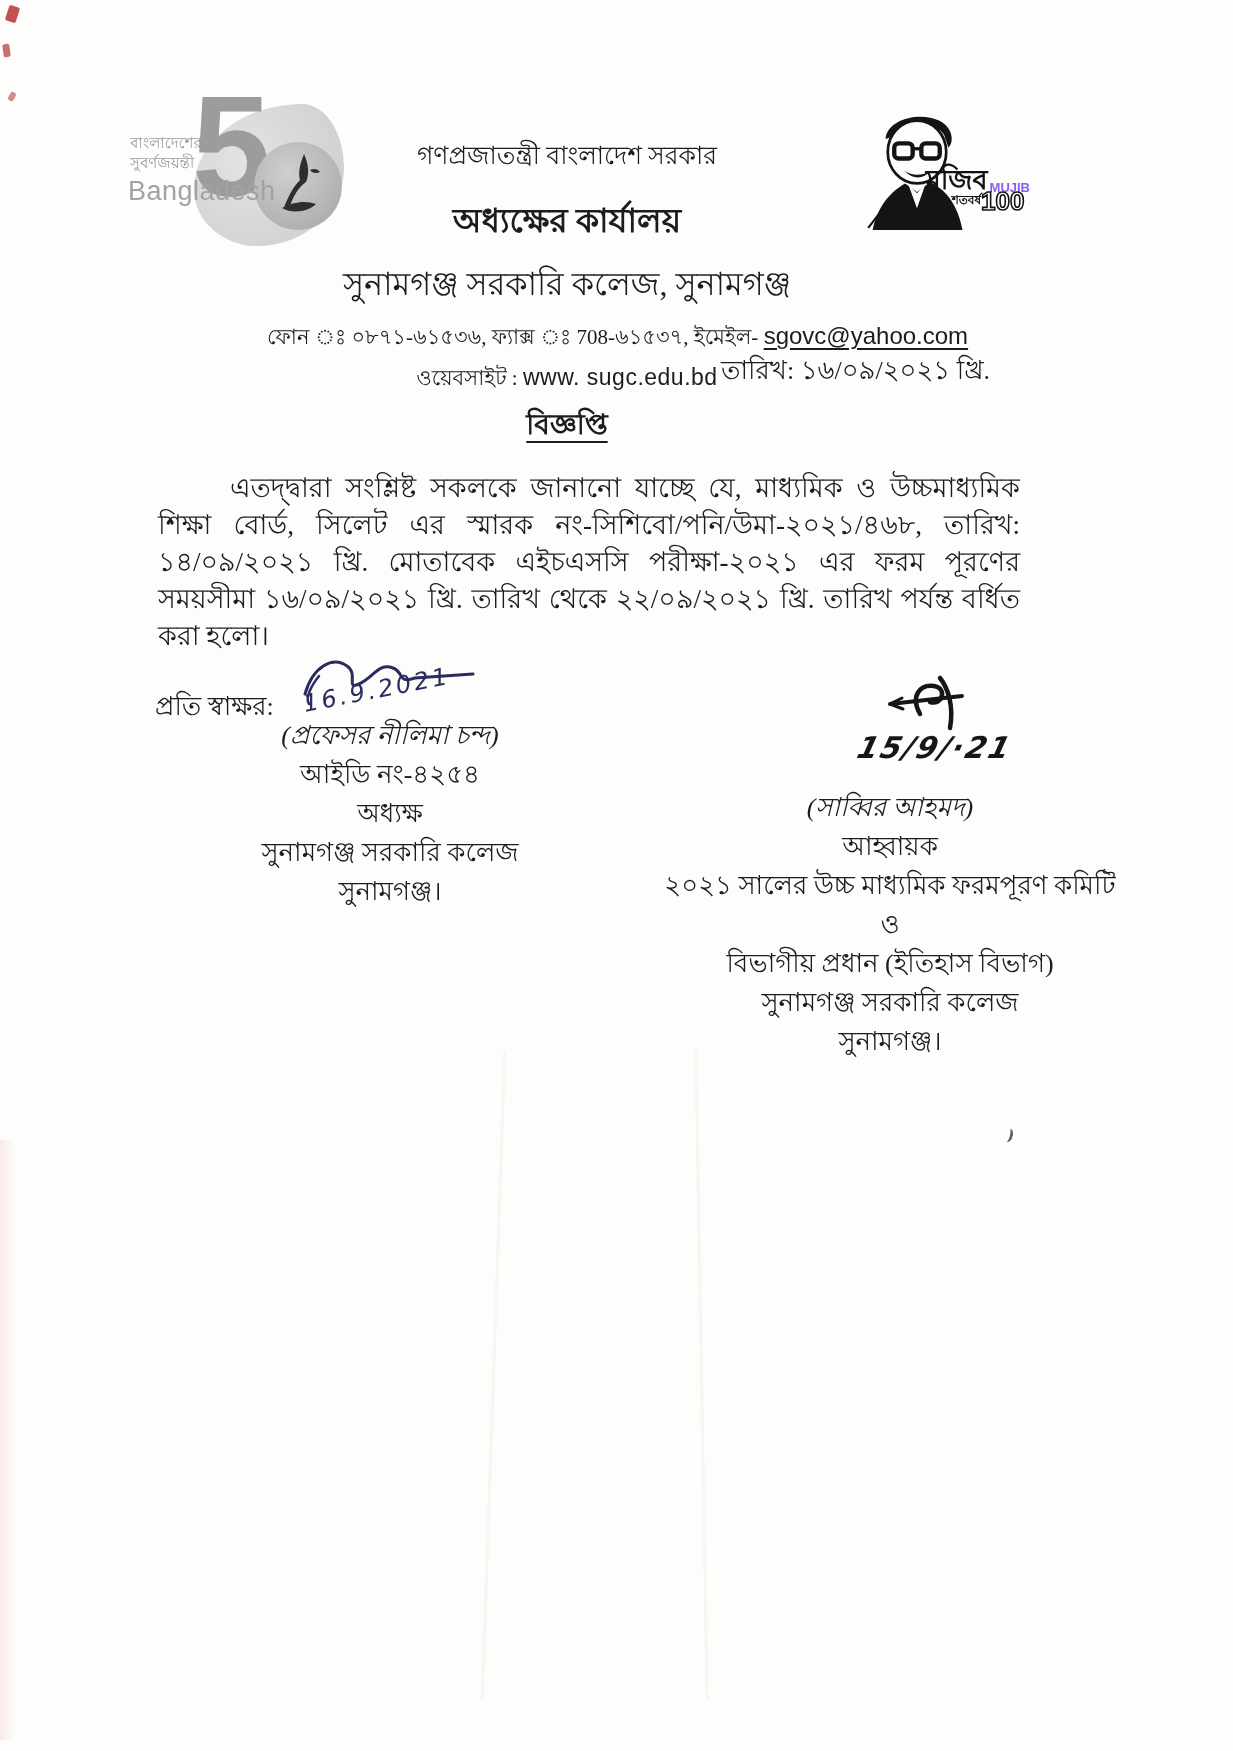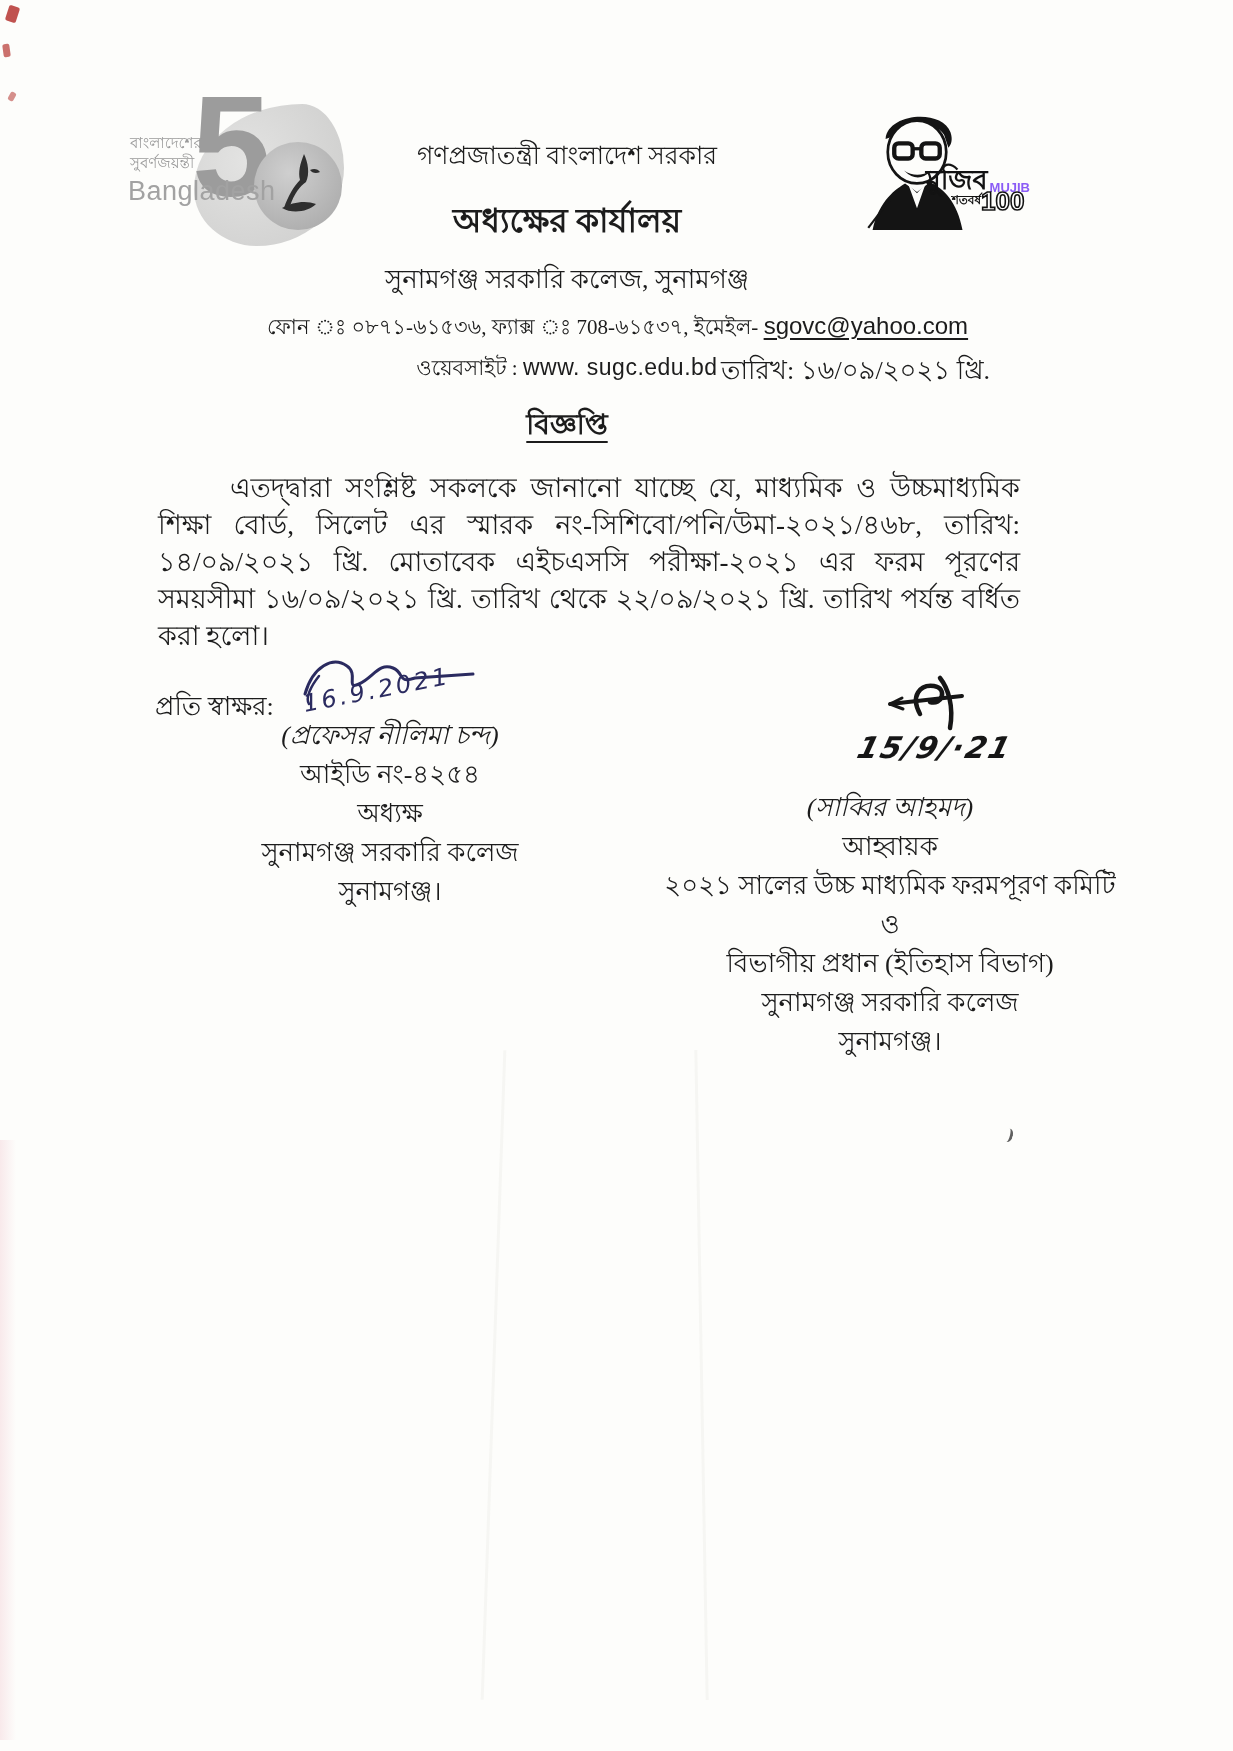--- a/index.html
+++ b/index.html
@@ -50,21 +50,21 @@
   .logo-right .en-name{font-family:"Liberation Sans",sans-serif;font-weight:bold;font-size:13px;color:#8b5cf6;}
   .logo-right .row2{display:flex;align-items:flex-start;margin-left:26px;}
   .logo-right .bn-year{font-size:12px;font-weight:bold;color:#121212;}
   .logo-right .en-year{font-family:"Liberation Sans",sans-serif;font-weight:bold;font-size:26px;
     color:#fff;-webkit-text-stroke:1.6px #121212;margin-top:-6px;}
 
   
   .header-center{position:absolute;left:267px;top:136px;width:600px;text-align:center;}
   .h-gov{font-size:25px;}
   .h-office{font-size:33px;font-weight:bold;margin-top:16px;}
-  .h-college{font-size:26px;margin-top:8px;}
+  .h-college{font-size:32px;margin-top:8px;}
   .h-contact{font-size:21px;margin-top:8px;white-space:nowrap;}
   .h-contact .email{font-family:"Liberation Sans",sans-serif;font-size:24px;
     text-decoration:underline;text-underline-offset:4px;}
   .h-site{font-size:21px;margin-top:6px;}
   .h-site .url{font-family:"Liberation Sans",sans-serif;font-size:23px;letter-spacing:.5px;}
 
   
   .date-line{position:absolute;top:350px;left:0;width:990px;text-align:right;font-size:26px;}
   .notice-title{position:absolute;top:403px;left:0;width:1134px;margin:0;text-align:center;
     font-size:28px;font-weight:bold;text-decoration:underline;text-underline-offset:7px;}

